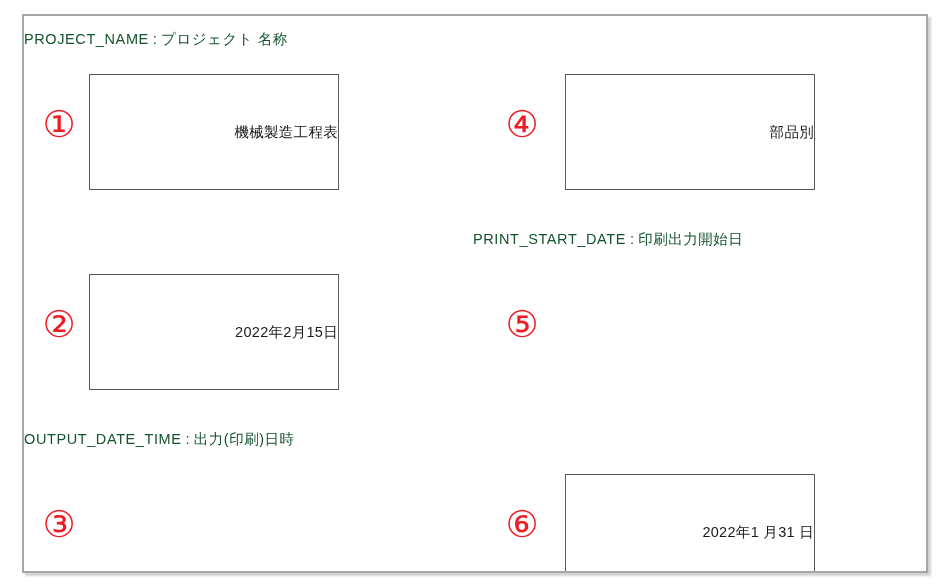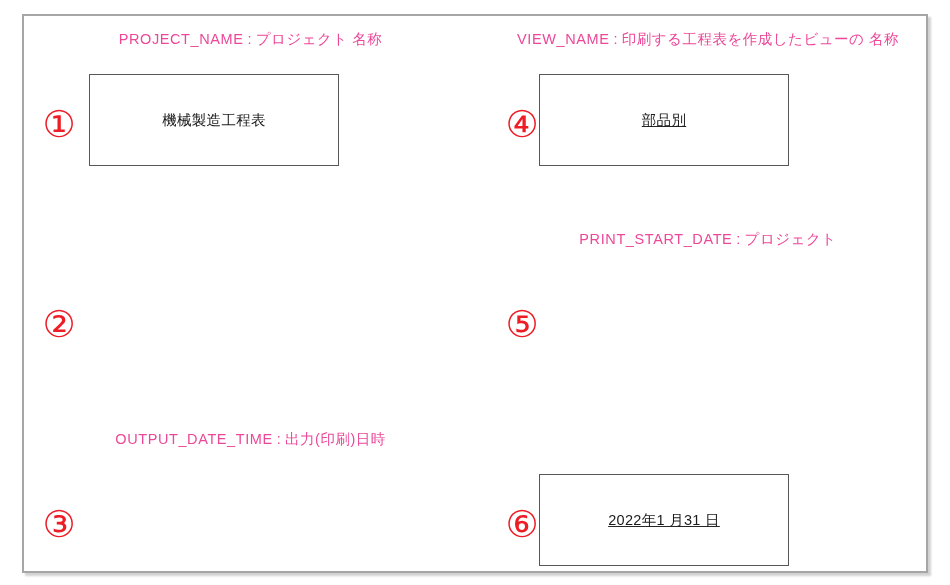--- a/index.html
+++ b/index.html
@@ -42,25 +42,24 @@
   .row-1 { top: 0px; }
   .row-2 { top: 200px; }
   .row-3 { top: 400px; }
 
   
   .cell-label {
     position: absolute;
     top: 14px;
     left: 0;
     width: 453px;
-    text-align: center;
     font-size: 14.5px;
     letter-spacing: 0.2px;
     white-space: nowrap;
-    color: #ec4899;
+    color: #14532d;
   }
   
   .col-right .cell-label {
     left: -4px;
     width: 470px;
   }
   .cell-label .key {
     letter-spacing: 0.6px;
   }
   .cell-label .sep {
@@ -69,31 +68,30 @@
   .cell-label .jp {
     letter-spacing: 0.5px;
   }
 
   
   .value-box {
     position: absolute;
     top: 58px;
     left: 65px;
     width: 250px;
-    height: 92px;
+    height: 116px;
     box-sizing: border-box;
     border: 1.6px solid #585858;
     background: #ffffff;
     display: flex;
     align-items: center;
-    justify-content: center;
+    justify-content: flex-end;
   }
   .col-right .value-box {
-    left: 62px;
-    text-decoration: underline;
+    left: 88px;
   }
   .value-text {
     font-size: 14.5px;
     letter-spacing: 0.3px;
     color: #1a1a1a;
     white-space: nowrap;
   }
 
   
   .index-marker {
@@ -123,43 +121,43 @@
     <div class="cell-label">
       <span class="key">PROJECT_NAME</span><span class="sep">:</span><span class="jp">プロジェクト 名称</span>
     </div>
     <div class="value-box">
       <span class="value-text">機械製造工程表</span>
     </div>
   </div>
 
   <div class="cell col-left row-2">
     <div class="index-marker">②</div>
+    <div class="value-box">
+      <span class="value-text">2022年2月15日</span>
+    </div>
   </div>
 
   <div class="cell col-left row-3">
     <div class="index-marker">③</div>
     <div class="cell-label">
       <span class="key">OUTPUT_DATE_TIME</span><span class="sep">:</span><span class="jp">出力(印刷)日時</span>
     </div>
   </div>
 
   <div class="cell col-right row-1">
     <div class="index-marker">④</div>
-    <div class="cell-label">
-      <span class="key">VIEW_NAME</span><span class="sep">:</span><span class="jp">印刷する工程表を作成したビューの 名称</span>
-    </div>
     <div class="value-box">
       <span class="value-text">部品別</span>
     </div>
   </div>
 
   <div class="cell col-right row-2">
     <div class="index-marker">⑤</div>
     <div class="cell-label">
-      <span class="key">PRINT_START_DATE</span><span class="sep">:</span><span class="jp">プロジェクト</span>
+      <span class="key">PRINT_START_DATE</span><span class="sep">:</span><span class="jp">印刷出力開始日</span>
     </div>
   </div>
 
   <div class="cell col-right row-3">
     <div class="index-marker">⑥</div>
     <div class="value-box">
       <span class="value-text">2022年1 月31 日</span>
     </div>
   </div>
 

